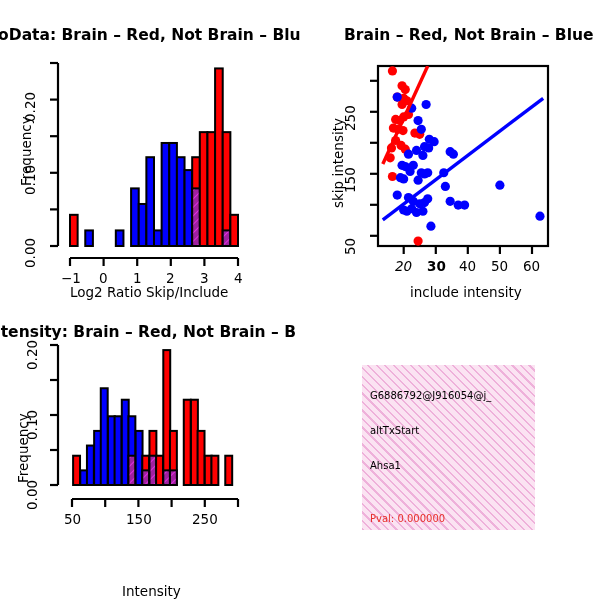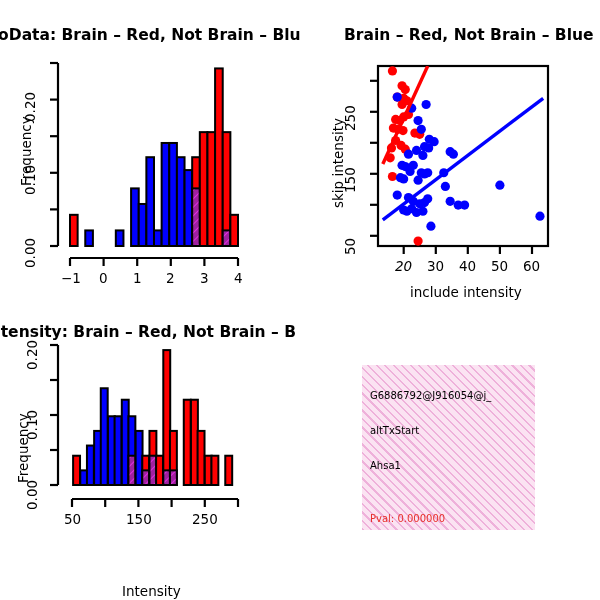--- a/index.html
+++ b/index.html
@@ -70,20 +70,21 @@
 </style>
 </head>
 <body>
 
 <div class="panel" style="left:0; top:18px; width:300px; height:300px;">
 
   <div class="plot-title" style="left:-37px; top:8px;">RatioData: Brain – Red, Not Brain – Blu</div>
 
   <div class="axis-label vert-label" style="left:18px; top:168px;">Frequency</div>
 
+  <div class="axis-label" style="left:70px; top:266px;">Log2 Ratio Skip/Include</div>
 
   <svg width="300" height="260" viewBox="0 0 300 260">
     <defs>
       <pattern id="hatchA" width="6" height="6" patternTransform="rotate(45)" patternUnits="userSpaceOnUse">
         <rect width="6" height="6" fill="#A020A0"></rect>
         <line x1="0" y1="0" x2="0" y2="6" stroke="#E030E0" stroke-width="2"></line>
       </pattern>
     </defs>
 
     <g id="ratio-bars">
@@ -244,21 +245,21 @@
       <line x1="187.9" y1="228" x2="187.9" y2="236"></line>
       <line x1="220.0" y1="228" x2="220.0" y2="236"></line>
     </g>
   </svg>
 
   <div class="tick-label vert-label" style="left:30px; top:237px;">50</div>
   <div class="tick-label vert-label" style="left:30px; top:175px;">150</div>
   <div class="tick-label vert-label" style="left:30px; top:113px;">250</div>
 
   <div class="tick-label" style="left:83px;  top:240px;font-style:italic;">20</div>
-  <div class="tick-label" style="left:115px; top:240px;">30</div>
+  <div class="tick-label" style="left:115px; top:240px;font-weight:bold;">30</div>
   <div class="tick-label" style="left:147px; top:240px;">40</div>
   <div class="tick-label" style="left:179px; top:240px;">50</div>
   <div class="tick-label" style="left:211px; top:240px;">60</div>
 </div>
 
 <div class="panel" style="left:0; top:315px; width:300px; height:285px;">
 
   <div class="plot-title" style="left:-32px; top:8px;">ne Itensity: Brain – Red, Not Brain – B</div>
 
   <div class="axis-label vert-label" style="left:15px; top:168px;">Frequency</div>

